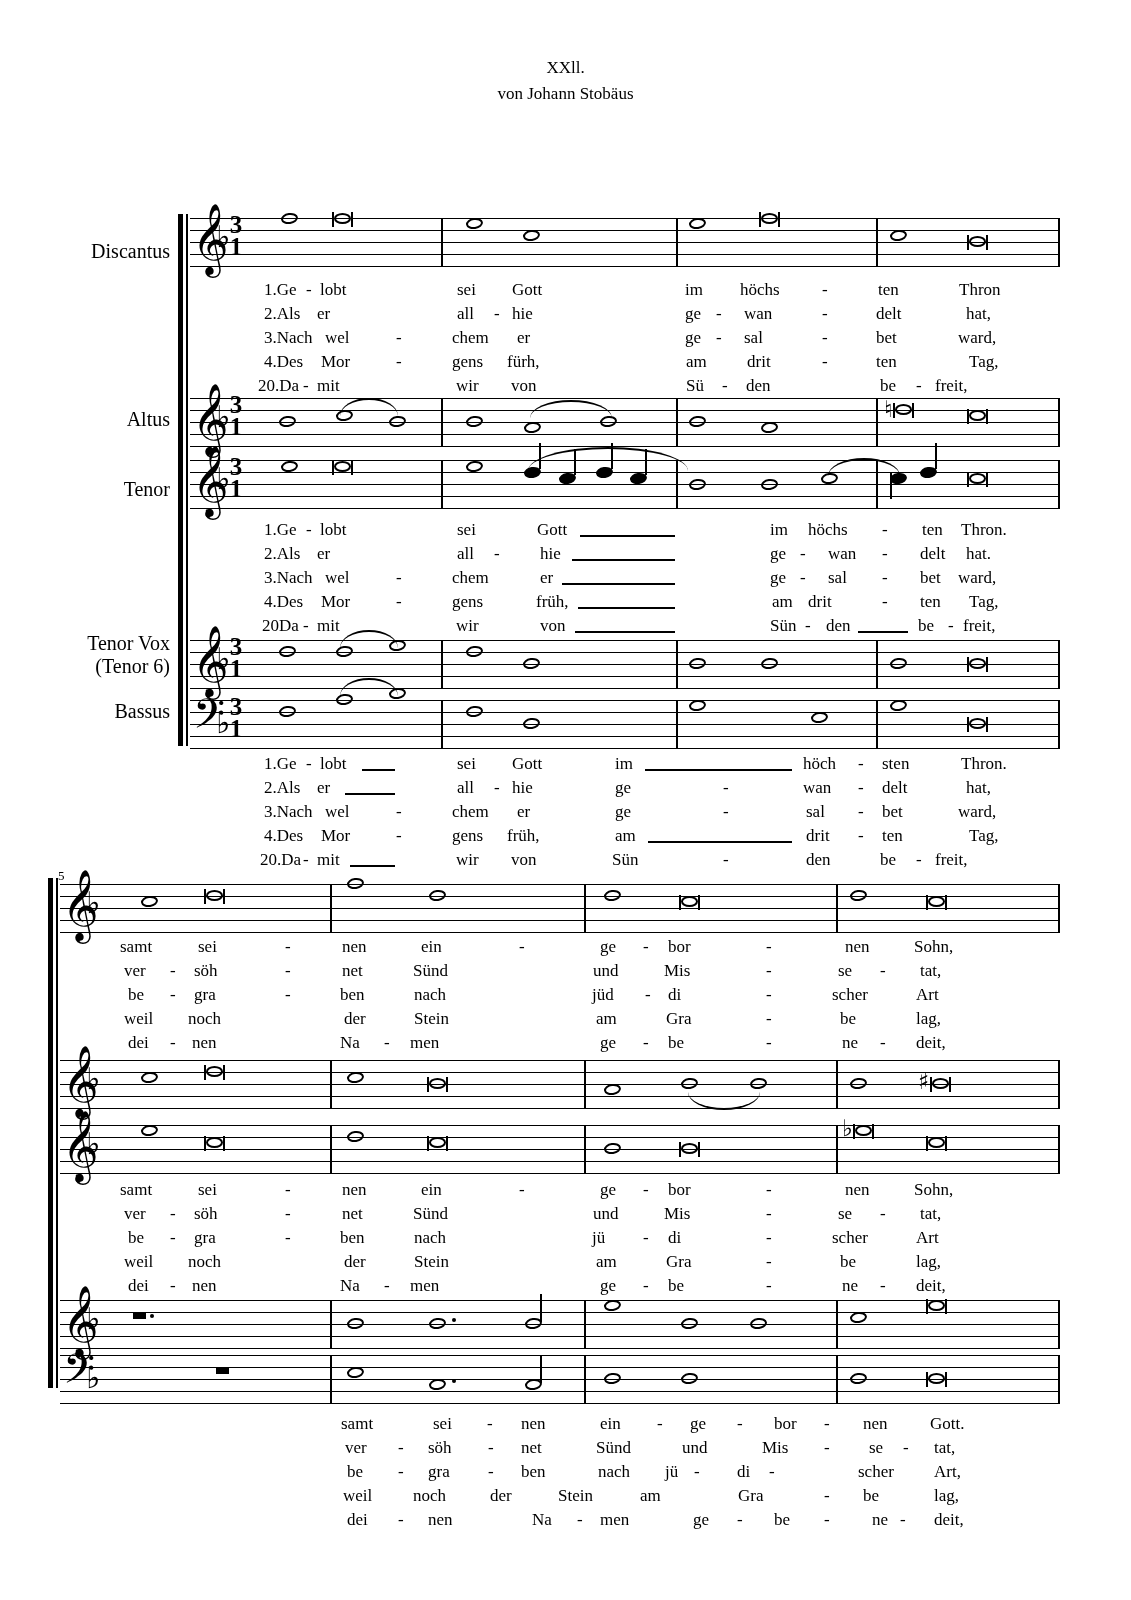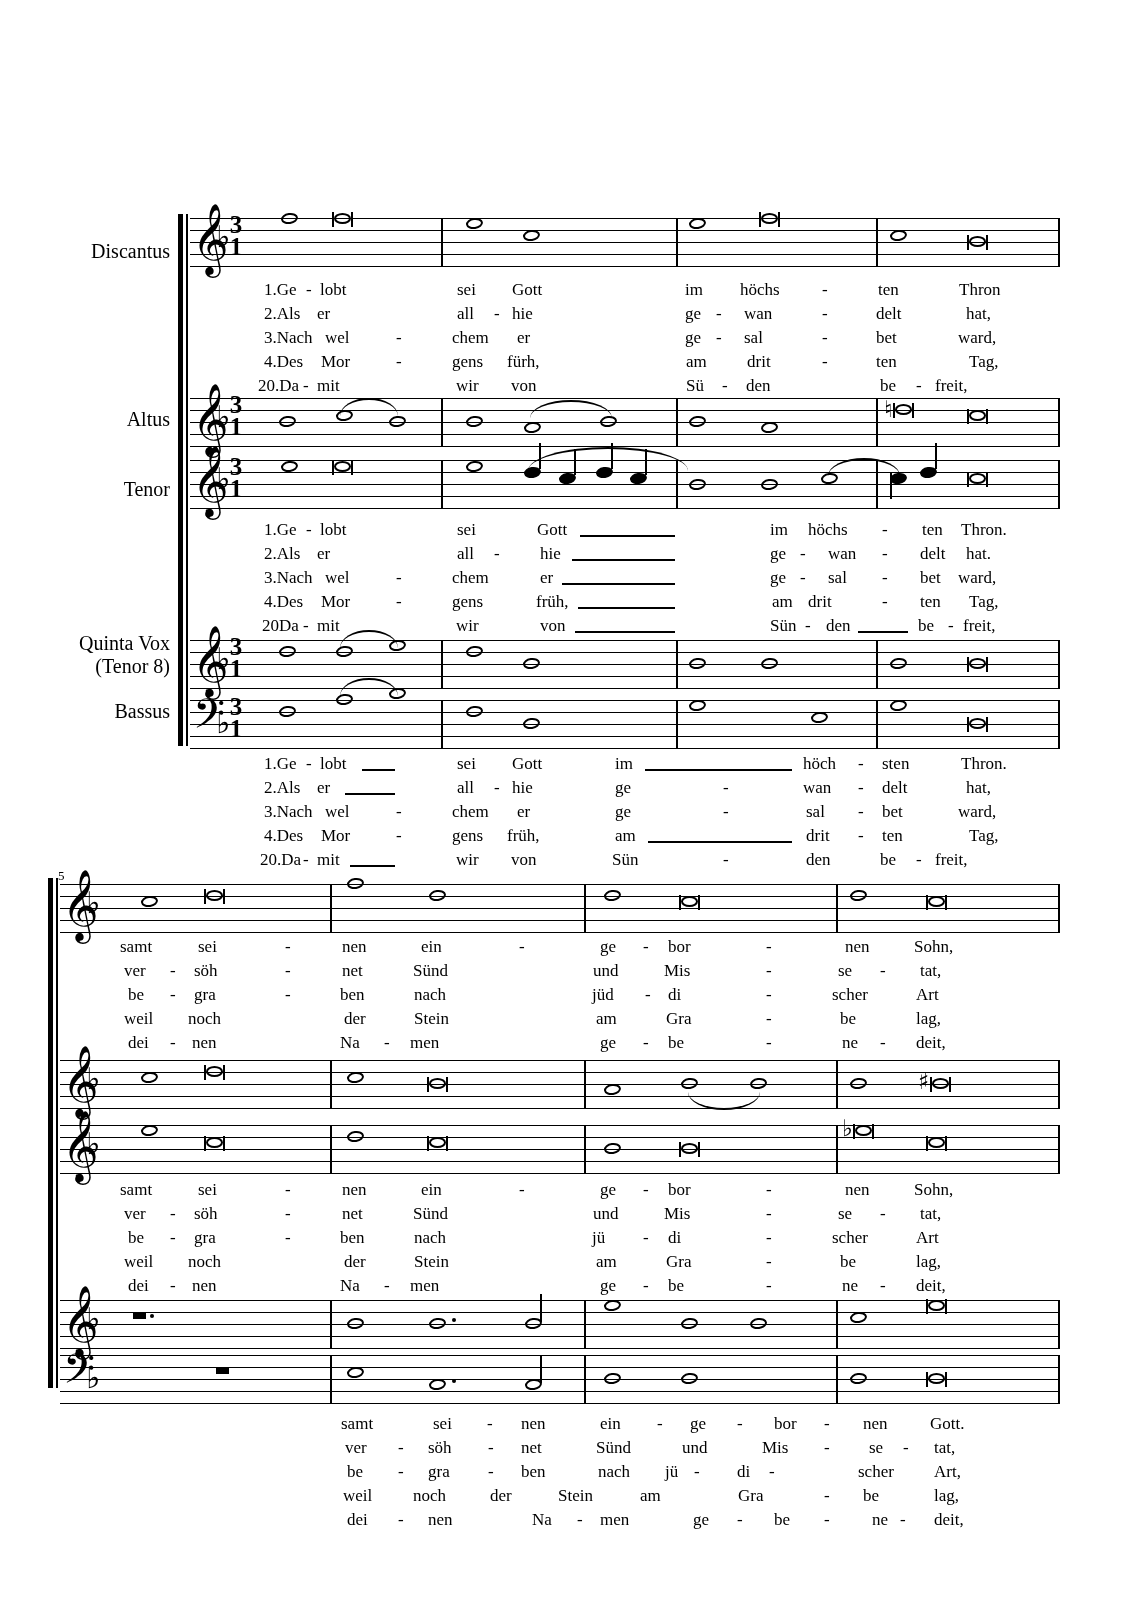--- a/index.html
+++ b/index.html
@@ -209,20 +209,22 @@
   .melisma {
     position: absolute;
     height: 1.6px;
     background: #000;
   }
 </style>
 </head>
 <body>
 
 <div class="titleblock">
+  <div class="title-num">XXll.</div>
+  <div class="title-composer">von Johann Stobäus</div>
 </div>
 
 <div class="sysbrace" style="left:178px; top:214px; height:532px;"></div>
 <div class="sysbrace2" style="left:186px; top:214px; height:532px;"></div>
 
 <div class="vlabel" style="left:20px; top:240px; width:150px;">Discantus</div>
 
 <div class="staff" style="left:190px; top:218px; width:870px;">
   <div class="sline l0"></div>
   <div class="sline l1"></div>
@@ -456,22 +458,22 @@
     <span class="syl" style="left:805px">-</span>
     <span class="syl" style="left:826px">den</span>
     <div class="melisma" style="left:858px; top:17px; width:50px;"></div>
     <span class="syl" style="left:918px">be</span>
     <span class="syl" style="left:948px">-</span>
     <span class="syl" style="left:963px">freit,</span>
   </div>
 </div>
 
 <div class="vlabel" style="left:20px; top:632px; width:150px;">
-  <div>Quinta Vox</div>
-  <div>(Tenor 8)</div>
+  <div>Tenor Vox</div>
+  <div>(Tenor 6)</div>
 </div>
 <div class="staff" style="left:190px; top:640px; width:870px;">
   <div class="sline l0"></div>
   <div class="sline l1"></div>
   <div class="sline l2"></div>
   <div class="sline l3"></div>
   <div class="sline l4"></div>
 </div>
 <div class="clef clef-treble" style="left:192px; top:630px;">𝄞</div>
 <div class="clef8" style="left:205px; top:685px;">8</div>

